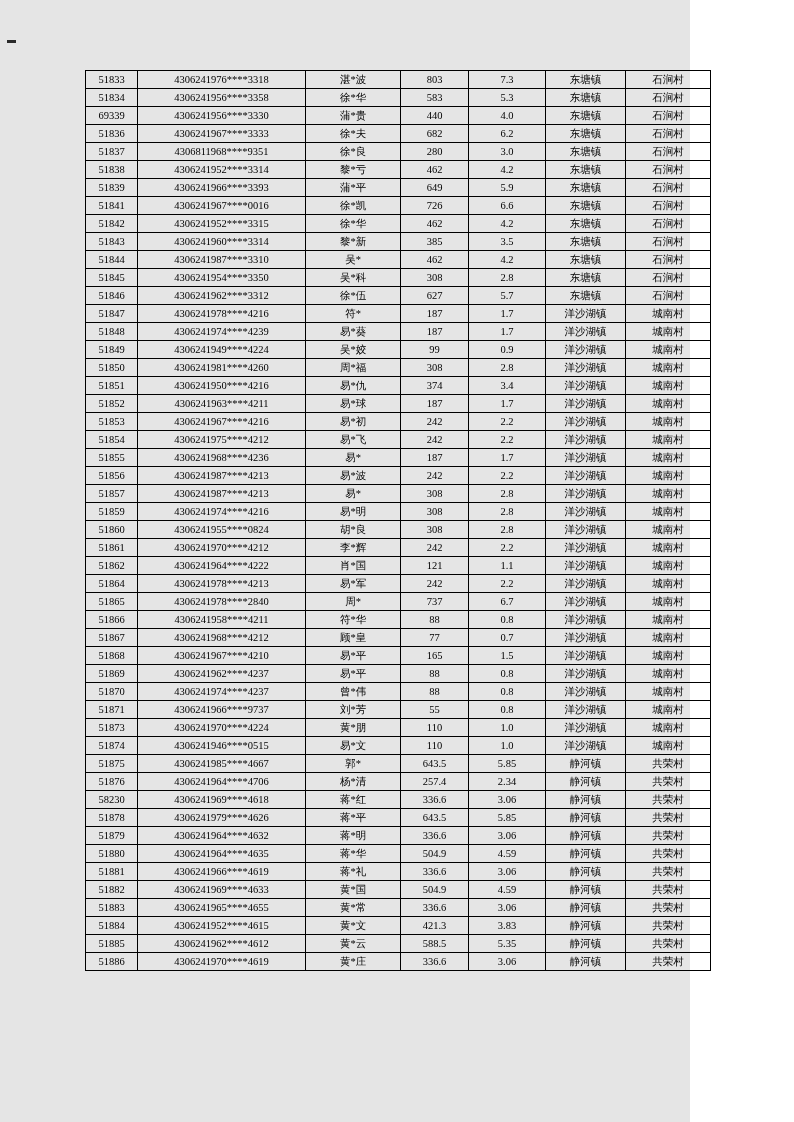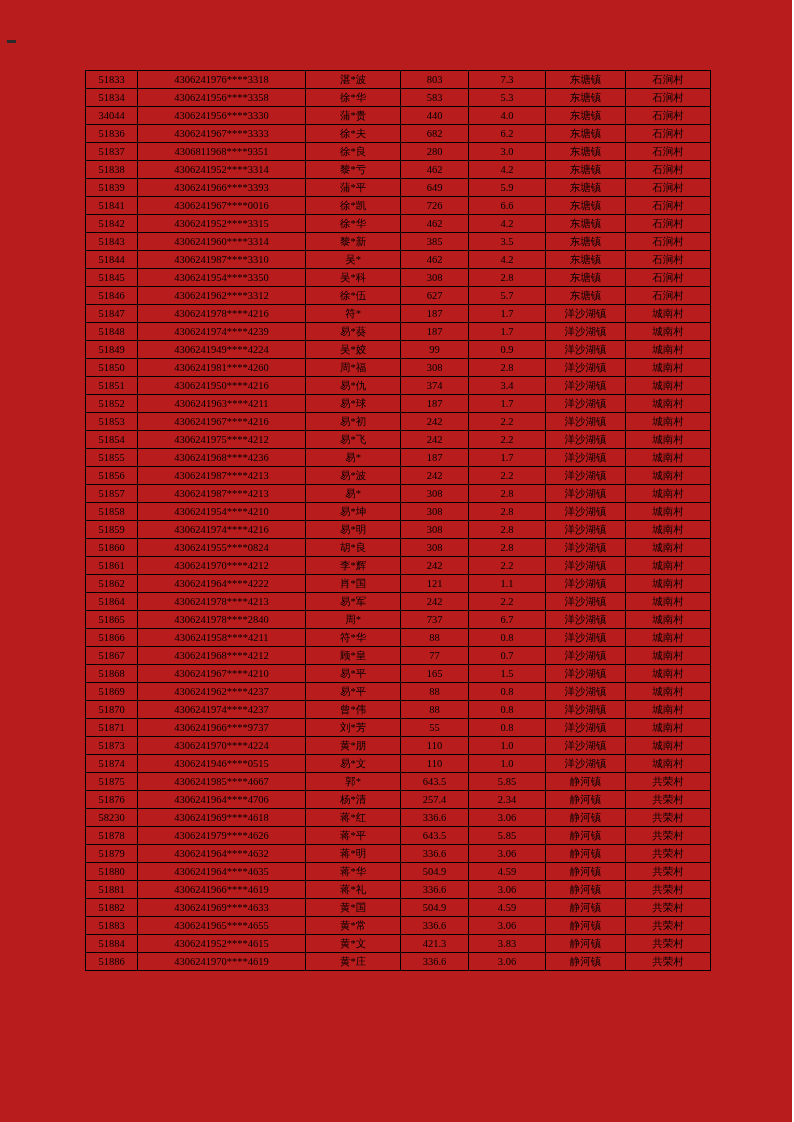--- a/index.html
+++ b/index.html
@@ -7,23 +7,23 @@
   body {
     width: 794px;
     height: 1122px;
     font-family: "Liberation Serif", "DejaVu Serif", serif;
     color: #000;
     position: relative;
     overflow: hidden;
   }
   .page {
     position: relative;
-    width: 792px;
+    width: 690px;
     height: 1122px;
-    background: #b91c1c;
+    background: #e5e5e5;
     text-decoration: underline;
   }
   .corner-mark {
     position: absolute;
     left: 7px;
     top: 40px;
     width: 9px;
     height: 3px;
     background: #2a2a2a;
   }
@@ -75,21 +75,21 @@
         <tr>
           <td>51834</td>
           <td>4306241956****3358</td>
           <td>徐*华</td>
           <td>583</td>
           <td>5.3</td>
           <td>东塘镇</td>
           <td>石涧村</td>
         </tr>
         <tr>
-          <td>34044</td>
+          <td>69339</td>
           <td>4306241956****3330</td>
           <td>蒲*贵</td>
           <td>440</td>
           <td>4.0</td>
           <td>东塘镇</td>
           <td>石涧村</td>
         </tr>
         <tr>
           <td>51836</td>
           <td>4306241967****3333</td>
@@ -273,29 +273,20 @@
         <tr>
           <td>51857</td>
           <td>4306241987****4213</td>
           <td>易*</td>
           <td>308</td>
           <td>2.8</td>
           <td>洋沙湖镇</td>
           <td>城南村</td>
         </tr>
         <tr>
-          <td>51858</td>
-          <td>4306241954****4210</td>
-          <td>易*坤</td>
-          <td>308</td>
-          <td>2.8</td>
-          <td>洋沙湖镇</td>
-          <td>城南村</td>
-        </tr>
-        <tr>
           <td>51859</td>
           <td>4306241974****4216</td>
           <td>易*明</td>
           <td>308</td>
           <td>2.8</td>
           <td>洋沙湖镇</td>
           <td>城南村</td>
         </tr>
         <tr>
           <td>51860</td>
@@ -498,20 +489,29 @@
         <tr>
           <td>51884</td>
           <td>4306241952****4615</td>
           <td>黄*文</td>
           <td>421.3</td>
           <td>3.83</td>
           <td>静河镇</td>
           <td>共荣村</td>
         </tr>
         <tr>
+          <td>51885</td>
+          <td>4306241962****4612</td>
+          <td>黄*云</td>
+          <td>588.5</td>
+          <td>5.35</td>
+          <td>静河镇</td>
+          <td>共荣村</td>
+        </tr>
+        <tr>
           <td>51886</td>
           <td>4306241970****4619</td>
           <td>黄*庄</td>
           <td>336.6</td>
           <td>3.06</td>
           <td>静河镇</td>
           <td>共荣村</td>
         </tr>
       </tbody>
   </table>

